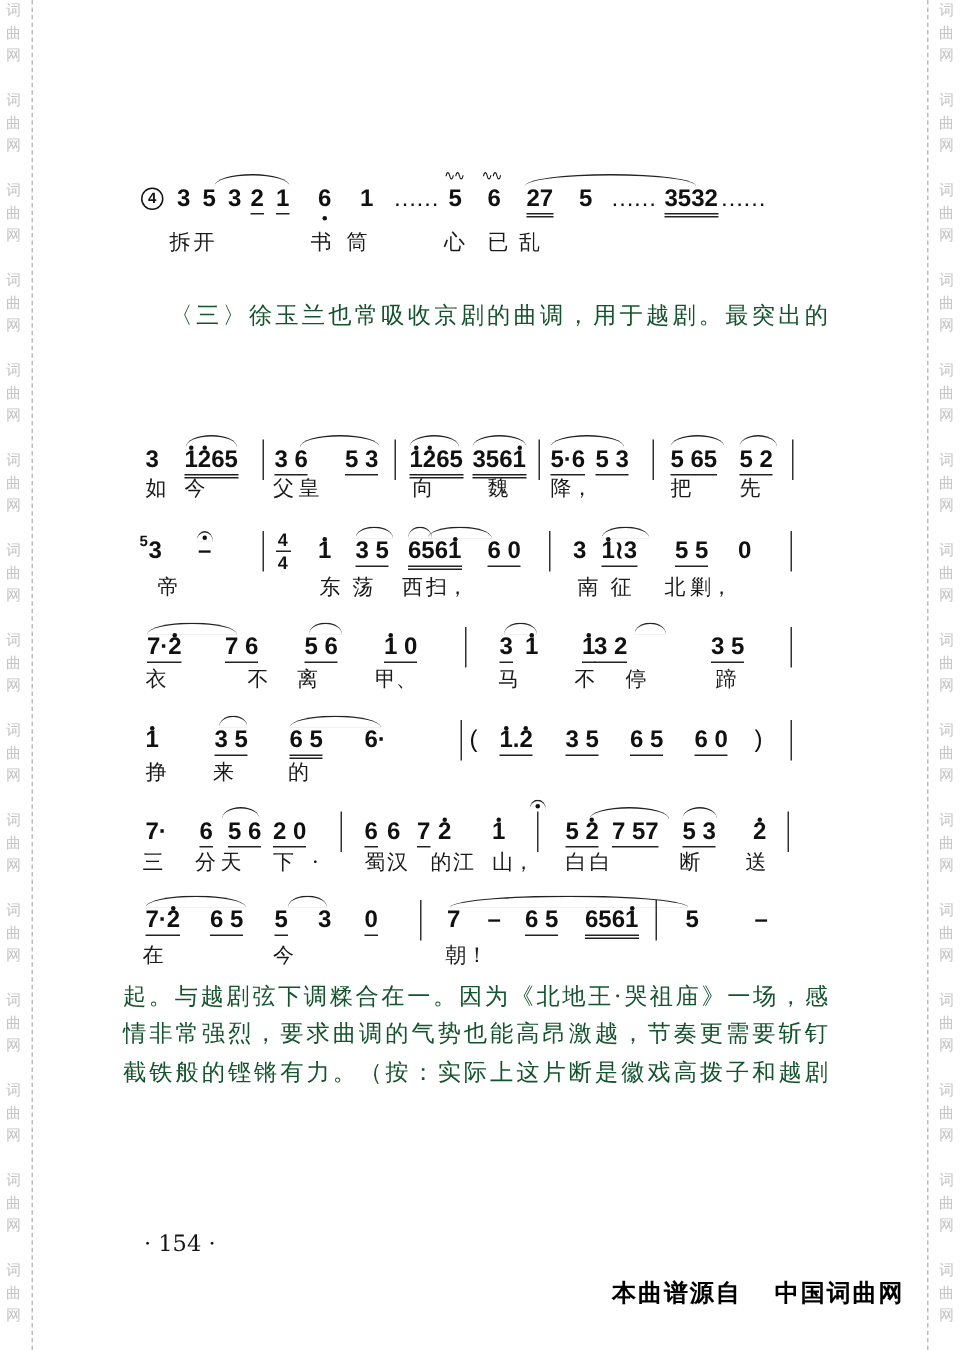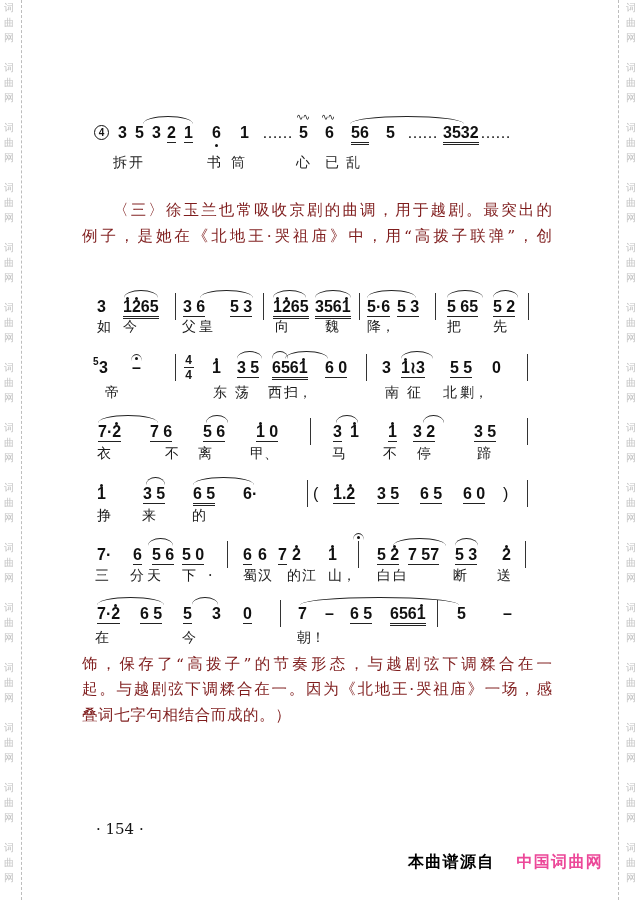--- a/index.html
+++ b/index.html
@@ -41,34 +41,34 @@
           font-family:"Liberation Sans", sans-serif; font-weight:bold; font-size:12px; line-height:12px; }
   .ts-line { width:10px; height:1.2px; background:#222; margin:1px 0; }
   .ex-label { position:absolute; width:13px; height:13px; border:1.4px solid #111; border-radius:50%;
           font-family:"Liberation Sans", sans-serif; font-weight:bold; font-size:10px; line-height:13px;
           text-align:center; }
   .lyric { position:absolute; font-size:14px; line-height:16px; white-space:nowrap; color:#1a1a1a; }
 
   .citation { position:absolute; left:357px; top:180px; font-size:14px; line-height:16px;
           letter-spacing:1.2px; white-space:nowrap; }
 
-  .para { position:absolute; left:82px; width:470px; font-size:15.5px; color:#7f1d1d; }
+  .para { position:absolute; left:82px; width:470px; font-size:15.5px; color:#14532d; }
   .para.p1 { top:197px; }
   .para.p2 { top:652px; }
   .p1 .pline { height:26px; line-height:26px; }
   .p2 .pline { height:25.4px; line-height:25.4px; }
   .pline { width:470px; text-align:justify; text-align-last:justify; text-justify:inter-character; }
   .pline.indent { margin-left:31px; width:439px; }
   .pline.last { text-align:left; text-align-last:left; letter-spacing:0.6px; }
 
   .page-number { position:absolute; left:96px; top:820px; font-size:15px; line-height:18px; white-space:pre; }
   .source-footer { position:absolute; left:408px; top:853px; white-space:nowrap;
           font-family:"DejaVu Sans", sans-serif; font-weight:bold; font-size:16px; line-height:18px; letter-spacing:1.3px; }
   .source-label { color:#000; }
-  .source-site { color:#ec4899; margin-left:22px; }
+  .source-site { color:#000000; margin-left:22px; }
 </style>
 </head>
 <body>
 
 <main id="page">
   <div class="margin-rule left"></div>
   <div class="margin-rule right"></div>
   <div id="wm-left" class="wm-col">
       <span class="wm-char" style="top: 2px;">词</span>
       <span class="wm-char" style="top: 17px;">曲</span>
@@ -170,21 +170,21 @@
         <span class="note" style="left: 118px; top: 124px;">3</span>
         <span class="note" style="left: 135px; top: 124px;">5</span>
         <span class="note" style="left: 152px; top: 124px;">3</span>
         <span class="note u1" style="left: 167px; top: 124px;">2</span>
         <span class="note u1" style="left: 184px; top: 124px;">1</span>
         <span class="note" style="left: 212px; top: 124px;"><span class="c ld">6</span></span>
         <span class="note" style="left: 240px; top: 124px;">1</span>
         <span class="note ell" style="left: 262px; top: 124px;">……</span>
         <span class="note" style="left: 299px; top: 124px;">5</span>
         <span class="note" style="left: 325px; top: 124px;">6</span>
-        <span class="note u2" style="left: 351px; top: 124px;">56</span>
+        <span class="note u2" style="left: 351px; top: 124px;">27</span>
         <span class="note" style="left: 386px; top: 124px;">5</span>
         <span class="note ell" style="left: 407px; top: 124px;">……</span>
         <span class="note u2" style="left: 443px; top: 124px;">3532</span>
         <span class="note ell" style="left: 480px; top: 124px;">……</span>
         <span class="note orn" style="left: 296px; top: 108px;">∿∿</span>
         <span class="note orn" style="left: 321px; top: 108px;">∿∿</span>
         <div class="slur" style="left: 143px; top: 116px; width: 50px;"></div>
         <div class="slur" style="left: 350px; top: 116px; width: 114px;"></div>
         <span class="lyric" style="left: 113px; top: 154px;">拆</span>
         <span class="lyric" style="left: 129px; top: 154px;">开</span>
@@ -263,21 +263,21 @@
         <span class="lyric" style="left: 460px; top: 384px;">剿，</span>
       </div>
       <div class="score-row">
         <span class="note u1" style="left: 98px; top: 423px;"><span class="c">7</span><span class="c">·</span><span class="c hd">2</span></span>
         <span class="note u1" style="left: 150px; top: 423px;">7 6</span>
         <span class="note u1" style="left: 203px; top: 423px;">5 6</span>
         <span class="note u1" style="left: 256px; top: 423px;"><span class="c hd">1</span><span class="c"> </span><span class="c">0</span></span>
         <span class="note u1" style="left: 333px; top: 423px;">3</span>
         <span class="note" style="left: 350px; top: 423px;"><span class="c hd">1</span></span>
         <span class="note u1" style="left: 388px; top: 423px;"><span class="c hd">1</span></span>
-        <span class="note u1" style="left: 413px; top: 423px;">3 2</span>
+        <span class="note u1" style="left: 396px; top: 423px;">3 2</span>
         <span class="note u1" style="left: 474px; top: 423px;">3 5</span>
         <div class="bar" style="left: 310px; top: 418px;"></div>
         <div class="bar" style="left: 527px; top: 418px;"></div>
         <div class="slur" style="left: 98px; top: 415px; width: 60px;"></div>
         <div class="slur" style="left: 206px; top: 415px; width: 22px;"></div>
         <div class="slur" style="left: 336px; top: 415px; width: 22px;"></div>
         <div class="slur" style="left: 423px; top: 415px; width: 21px;"></div>
         <span class="lyric" style="left: 97px; top: 445px;">衣</span>
         <span class="lyric" style="left: 165px; top: 445px;">不</span>
         <span class="lyric" style="left: 198px; top: 445px;">离</span>
@@ -303,21 +303,21 @@
         <div class="slur" style="left: 146px; top: 477px; width: 19px;"></div>
         <div class="slur" style="left: 193px; top: 477px; width: 61px;"></div>
         <span class="lyric" style="left: 97px; top: 507px;">挣</span>
         <span class="lyric" style="left: 142px; top: 507px;">来</span>
         <span class="lyric" style="left: 192px; top: 507px;">的</span>
       </div>
       <div class="score-row">
         <span class="note" style="left: 97px; top: 546px;">7·</span>
         <span class="note u1" style="left: 133px; top: 546px;">6</span>
         <span class="note u1" style="left: 152px; top: 546px;">5 6</span>
-        <span class="note u1" style="left: 182px; top: 546px;">5 0</span>
+        <span class="note u1" style="left: 182px; top: 546px;">2 0</span>
         <span class="note u1" style="left: 243px; top: 546px;">6</span>
         <span class="note" style="left: 258px; top: 546px;">6</span>
         <span class="note u1" style="left: 278px; top: 546px;">7</span>
         <span class="note" style="left: 292px; top: 546px;"><span class="c hd">2</span></span>
         <span class="note" style="left: 328px; top: 546px;"><span class="c hd">1</span></span>
         <span class="note u1" style="left: 377px; top: 546px;"><span class="c">5</span><span class="c"> </span><span class="c hd">2</span></span>
         <span class="note u1" style="left: 408px; top: 546px;">7 57</span>
         <span class="note u1" style="left: 455px; top: 546px;">5 3</span>
         <span class="note" style="left: 502px; top: 546px;"><span class="c hd">2</span></span>
         <div class="bar" style="left: 227px; top: 541px;"></div>
@@ -361,27 +361,26 @@
         <div class="slur" style="left: 300px; top: 597px; width: 159px;"></div>
         <span class="lyric" style="left: 95px; top: 629px;">在</span>
         <span class="lyric" style="left: 182px; top: 629px;">今</span>
         <span class="lyric" style="left: 297px; top: 629px;">朝！</span>
       </div>
     </div>
 
 
   <section class="para p1">
     <div class="pline indent">〈三〉徐玉兰也常吸收京剧的曲调，用于越剧。最突出的</div>
-    <div class="pline">例子，是她在《北地王·哭祖庙》中，用“高拨子联弹”，创</div>
   </section>
 
   <section class="para p2">
-    <div class="pline">饰，保存了“高拨子”的节奏形态，与越剧弦下调糅合在一</div>
     <div class="pline">起。与越剧弦下调糅合在一。因为《北地王·哭祖庙》一场，感</div>
-    <div class="pline last">叠词七字句相结合而成的。）</div>
+    <div class="pline">情非常强烈，要求曲调的气势也能高昂激越，节奏更需要斩钉</div>
+    <div class="pline">截铁般的铿锵有力。（按：实际上这片断是徽戏高拨子和越剧</div>
   </section>
 
   <div class="page-number">· 154 ·</div>
 
   <div class="source-footer">
     <span class="source-label">本曲谱源自</span><span class="source-site">中国词曲网</span>
   </div>
 </main>
 
 </body></html>

